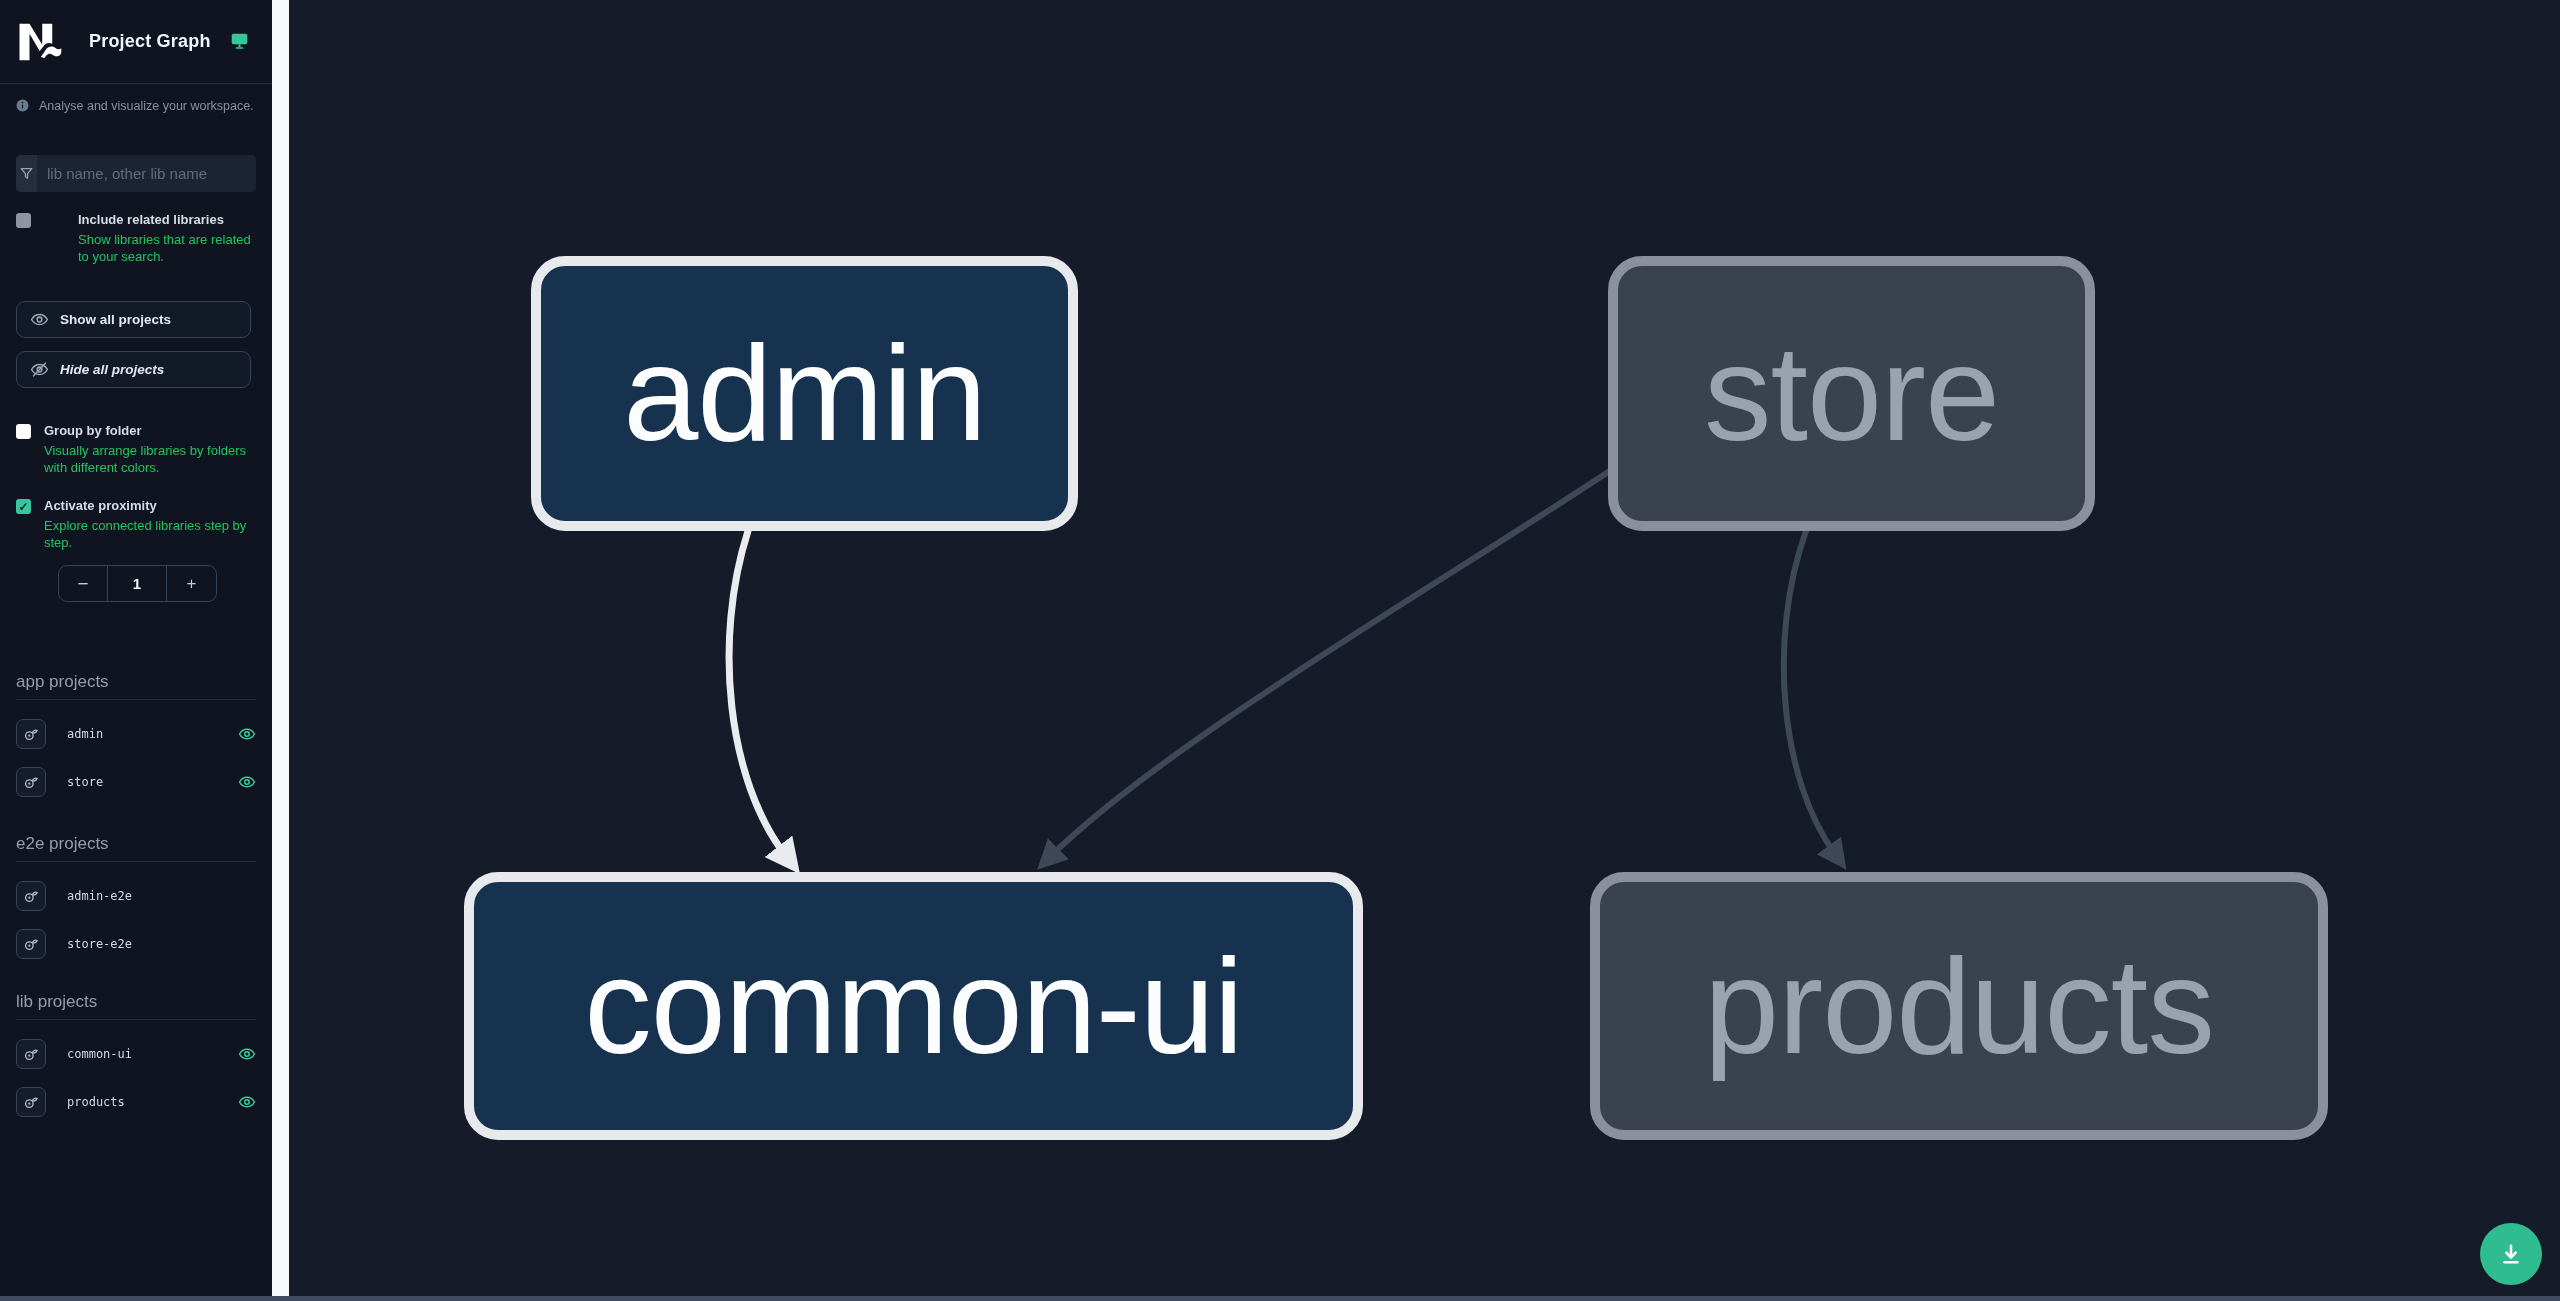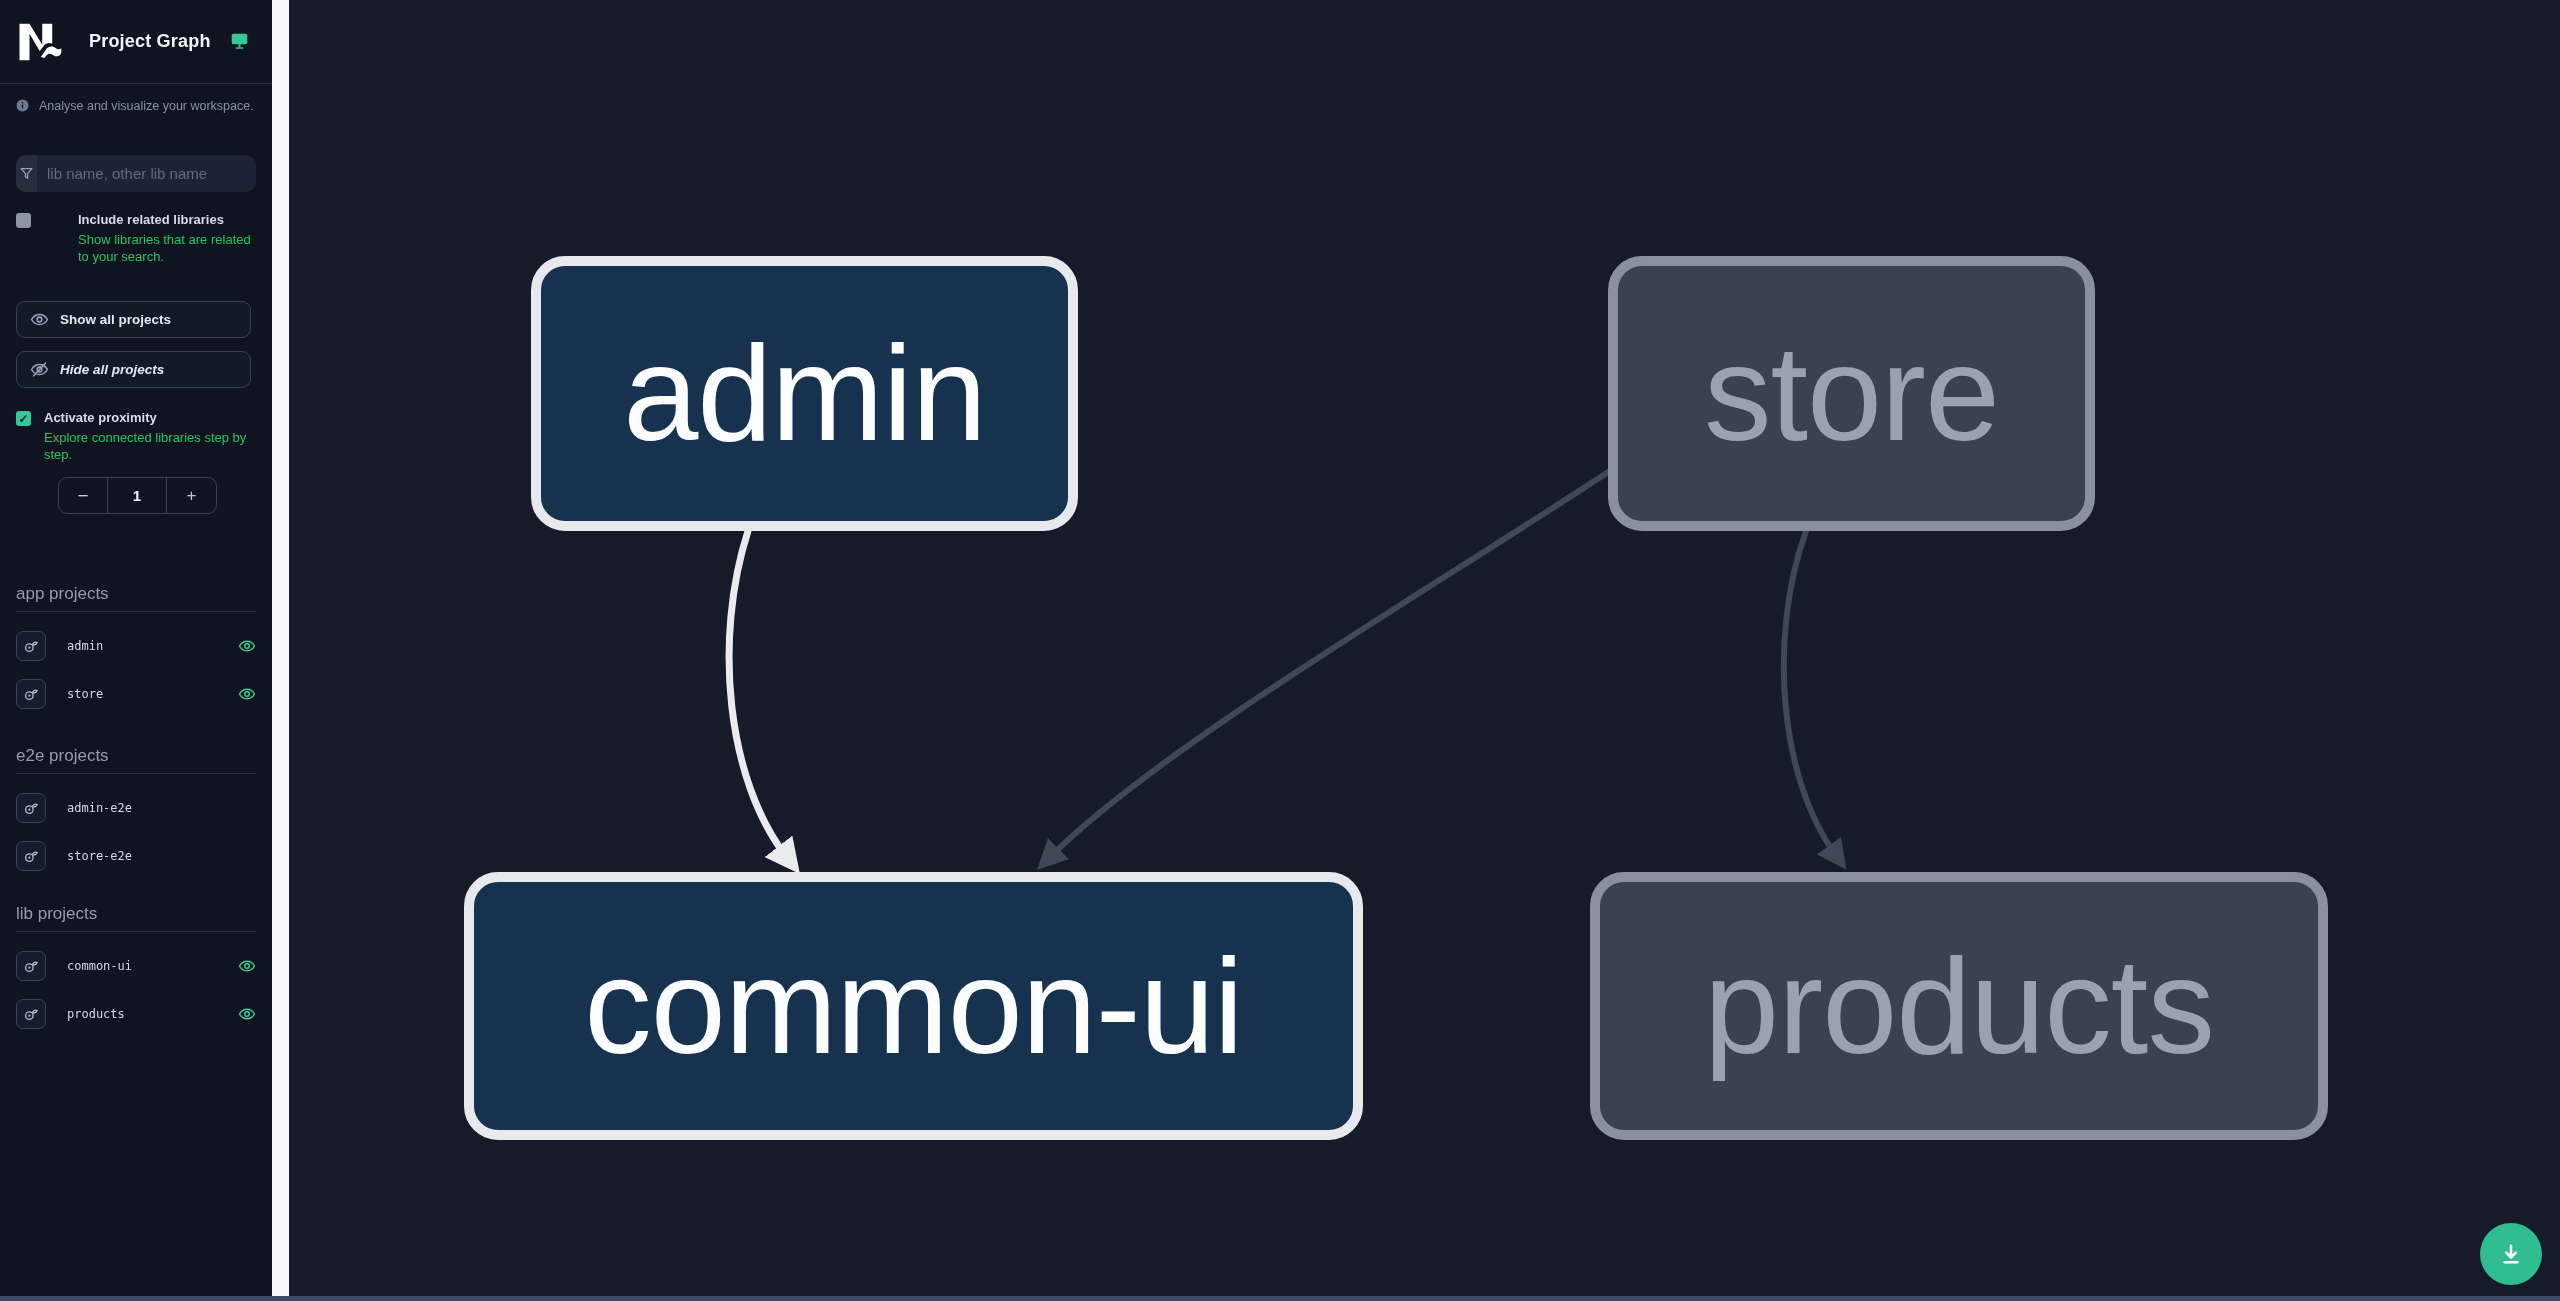--- a/index.html
+++ b/index.html
@@ -19,21 +19,21 @@
   .monitor{margin-left:20px;width:17px;height:19px;color:#35c79b;flex:0 0 auto;cursor:pointer;}
   .hdiv{height:1px;background:#232c3c;}
 
   
   .tagline{display:flex;align-items:flex-start;gap:10px;padding:15px 16px 0 16px;}
   .tagline svg{width:13px;height:13px;flex:0 0 auto;}
   .tagline span{font-size:12.5px;color:#8691a3;}
 
   
   .filter{margin:42px 16px 0 16px;height:37px;display:flex;align-items:stretch;
-          background:#1c2433;border-radius:10px;overflow:hidden;}
+          background:#1c2433;border-radius:5px;overflow:hidden;}
   .filter .fi{width:36px;display:flex;align-items:center;justify-content:center;
           background:#262e3d;color:#97a1b2;}
   .filter .fi svg{width:17px;height:17px;}
   .filter input{flex:1;background:transparent;border:0;outline:0;padding:0 10px;
           font-size:15px;color:#cfd6e0;font-family:"Liberation Sans",sans-serif;}
   .filter input::placeholder{color:#5f6d83;}
 
   
   .toggle{display:flex;padding:0 16px;}
   .cb{width:15px;height:15px;border-radius:3px;margin-top:2px;flex:0 0 auto;cursor:pointer;
@@ -142,20 +142,27 @@
 
   <div class="sb-btn" style="margin-top:13px;font-style:italic;">
     <svg viewBox="0 0 24 24" fill="none" stroke="currentColor" stroke-width="1.9">
       <path d="M2 12 s3.6-6.4 10-6.4 S22 12 22 12 s-3.6 6.4-10 6.4 S2 12 2 12 z"></path>
       <circle cx="12" cy="12" r="3"></circle>
       <path d="M4.5 20 L19.5 4" stroke-linecap="round"></path>
     </svg>
     <span>Hide all projects</span>
   </div>
 
+  <div class="toggle" style="margin-top:34px;">
+    <div class="cb cb-white"></div>
+    <div class="tx">
+      <div class="lbl">Group by folder</div>
+      <div class="dsc">Visually arrange libraries by folders with different colors.</div>
+    </div>
+  </div>
 
   <div class="toggle" style="margin-top:21px;">
     <div class="cb cb-on">✓</div>
     <div class="tx">
       <div class="lbl">Activate proximity</div>
       <div class="dsc">Explore connected libraries step by step.</div>
     </div>
   </div>
 
   <div class="stepper">

